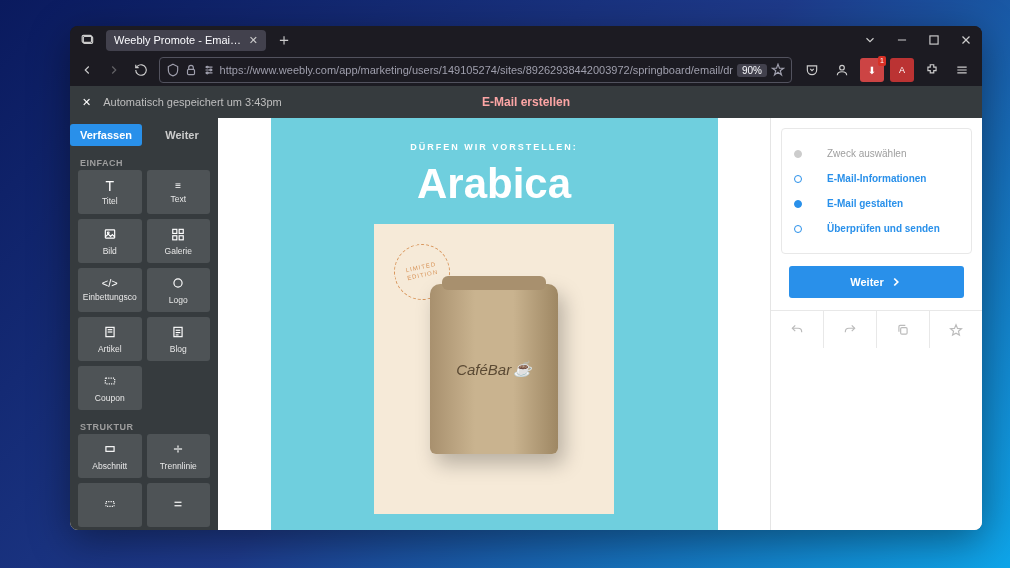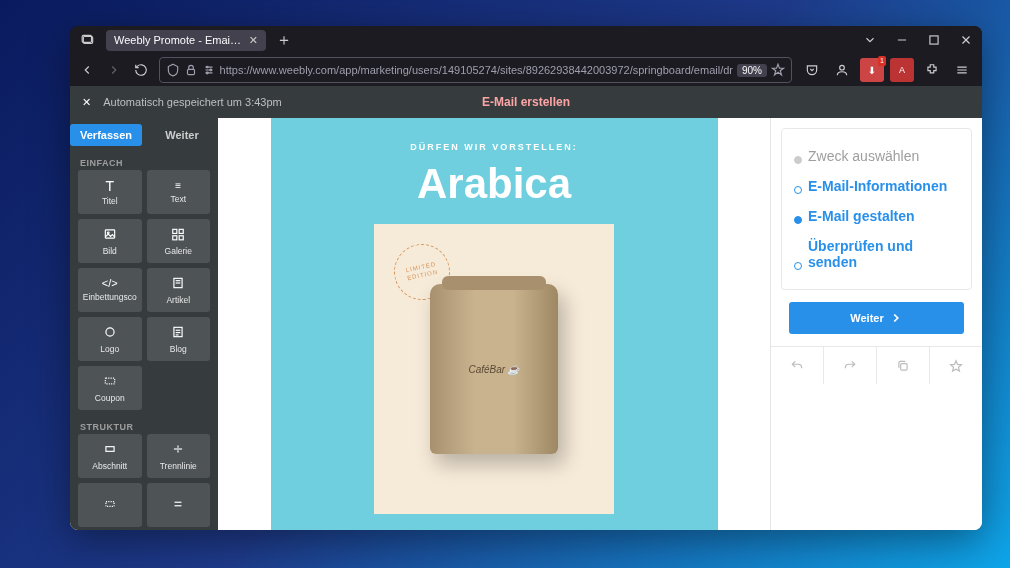--- a/index.html
+++ b/index.html
@@ -37,24 +37,24 @@
 .widget-icon { font-size: 14px; color: #fff; line-height: 1; }
 .widget-label { font-size: 8.5px; white-space: nowrap; overflow: hidden; text-overflow: ellipsis; max-width: 58px; }
 .canvas { flex: 1; background: #fff; display: flex; justify-content: center; overflow: hidden; }
 .email-preview { width: 447px; background: #6fcfde; padding: 24px 0 0; display: flex; flex-direction: column; align-items: center; }
 .eyebrow { color: #fff; font-size: 9px; letter-spacing: 2px; font-weight: 600; }
 .headline { color: #fff; font-size: 42px; font-weight: 700; margin: 8px 0 16px; }
 .product-card { background: #f6ead8; width: 240px; height: 290px; position: relative; display: flex; align-items: center; justify-content: center; }
 .limited-stamp { position: absolute; top: 20px; left: 20px; width: 56px; height: 56px; border: 1.5px dashed #d8955a; border-radius: 50%; display: flex; align-items: center; justify-content: center; color: #d8955a; font-size: 6px; letter-spacing: 1px; text-align: center; line-height: 1.3; transform: rotate(-12deg); }
 .bag { width: 128px; height: 170px; background: linear-gradient(90deg, #a8906e 0%, #c9b38f 35%, #c9b38f 65%, #9e8763 100%); border-radius: 10px 10px 6px 6px; position: relative; box-shadow: 6px 10px 20px rgba(0,0,0,0.25); }
 .bag::before { content: ""; position: absolute; top: -8px; left: 12px; right: 12px; height: 14px; background: #a8906e; border-radius: 6px; }
-.bag-label { position: absolute; top: 50%; left: 50%; transform: translate(-50%,-50%); color: #5b4a34; font-size: 10px; font-style: italic; display: flex; align-items: center; gap: 2px; }
+.bag-label { position: absolute; top: 50%; left: 50%; transform: translate(-50%,-50%); color: #5b4a34; font-size: 15px; font-style: italic; display: flex; align-items: center; gap: 2px; }
 .rightpanel { width: 212px; background: #fff; border-left: 1px solid #e5e5e5; display: flex; flex-direction: column; }
 .steps { border: 1px solid #e8e8e8; margin: 10px; border-radius: 4px; padding: 12px 10px; }
-.step { display: flex; align-items: flex-end; gap: 6px; padding: 7px 2px; font-size: 14px; color: #2990ea; cursor: pointer; font-weight: 600; }
+.step { display: flex; align-items: center; gap: 25px; padding: 7px 2px; font-size: 10px; color: #2990ea; cursor: pointer; font-weight: 600; }
 .step.done { color: #9e9e9e; font-weight: 400; }
 .step-dot { width: 8px; height: 8px; border-radius: 50%; border: 1.5px solid #2990ea; flex-shrink: 0; }
 .step.done .step-dot { border-color: #ccc; background: #ccc; }
 .step.current .step-dot { background: #2990ea; }
 .cta { margin: 2px 18px 12px; background: #2990ea; color: #fff; border: none; border-radius: 3px; padding: 9px; font-size: 11px; font-weight: 600; cursor: pointer; display: flex; align-items: center; justify-content: center; gap: 5px; }
 .action-bar { border-top: 1px solid #e8e8e8; display: flex; height: 38px; }
 .action-btn { flex: 1; display: flex; align-items: center; justify-content: center; color: #bbb; border-right: 1px solid #e8e8e8; cursor: pointer; }
 .action-btn:last-child { border-right: none; }
 svg { width: 14px; height: 14px; }
 .toolbar svg, .titlebar svg { stroke: currentColor; fill: none; stroke-width: 2; }
@@ -212,31 +212,31 @@
                   <rect x="14" y="15" width="7" height="7"></rect>
                 </svg></span>
               <span class="widget-label">Galerie</span>
             </div>
           <div class="widget">
               <span class="widget-icon" style="font-size:11px">&lt;/&gt;</span>
               <span class="widget-label">Einbettungsco</span>
             </div>
           <div class="widget">
               <span class="widget-icon"><svg viewBox="0 0 24 24" fill="none" stroke="#fff" stroke-width="2">
+                  <circle cx="12" cy="12" r="7"></circle>
+                </svg></span>
+              <span class="widget-label">Logo</span>
+            </div>
+          <div class="widget">
+              <span class="widget-icon"><svg viewBox="0 0 24 24" fill="none" stroke="#fff" stroke-width="2">
                   <rect x="5" y="4" width="14" height="16"></rect>
                   <line x1="8" y1="8" x2="16" y2="8"></line>
                   <line x1="8" y1="12" x2="16" y2="12"></line>
                 </svg></span>
               <span class="widget-label">Artikel</span>
-            </div>
-          <div class="widget">
-              <span class="widget-icon"><svg viewBox="0 0 24 24" fill="none" stroke="#fff" stroke-width="2">
-                  <circle cx="12" cy="12" r="7"></circle>
-                </svg></span>
-              <span class="widget-label">Logo</span>
             </div>
           <div class="widget">
               <span class="widget-icon"><svg viewBox="0 0 24 24" fill="none" stroke="#fff" stroke-width="2">
                   <rect x="5" y="4" width="14" height="16"></rect>
                   <line x1="8" y1="9" x2="16" y2="9"></line>
                   <line x1="8" y1="13" x2="16" y2="13"></line>
                   <line x1="8" y1="17" x2="13" y2="17"></line>
                 </svg></span>
               <span class="widget-label">Blog</span>
             </div>

